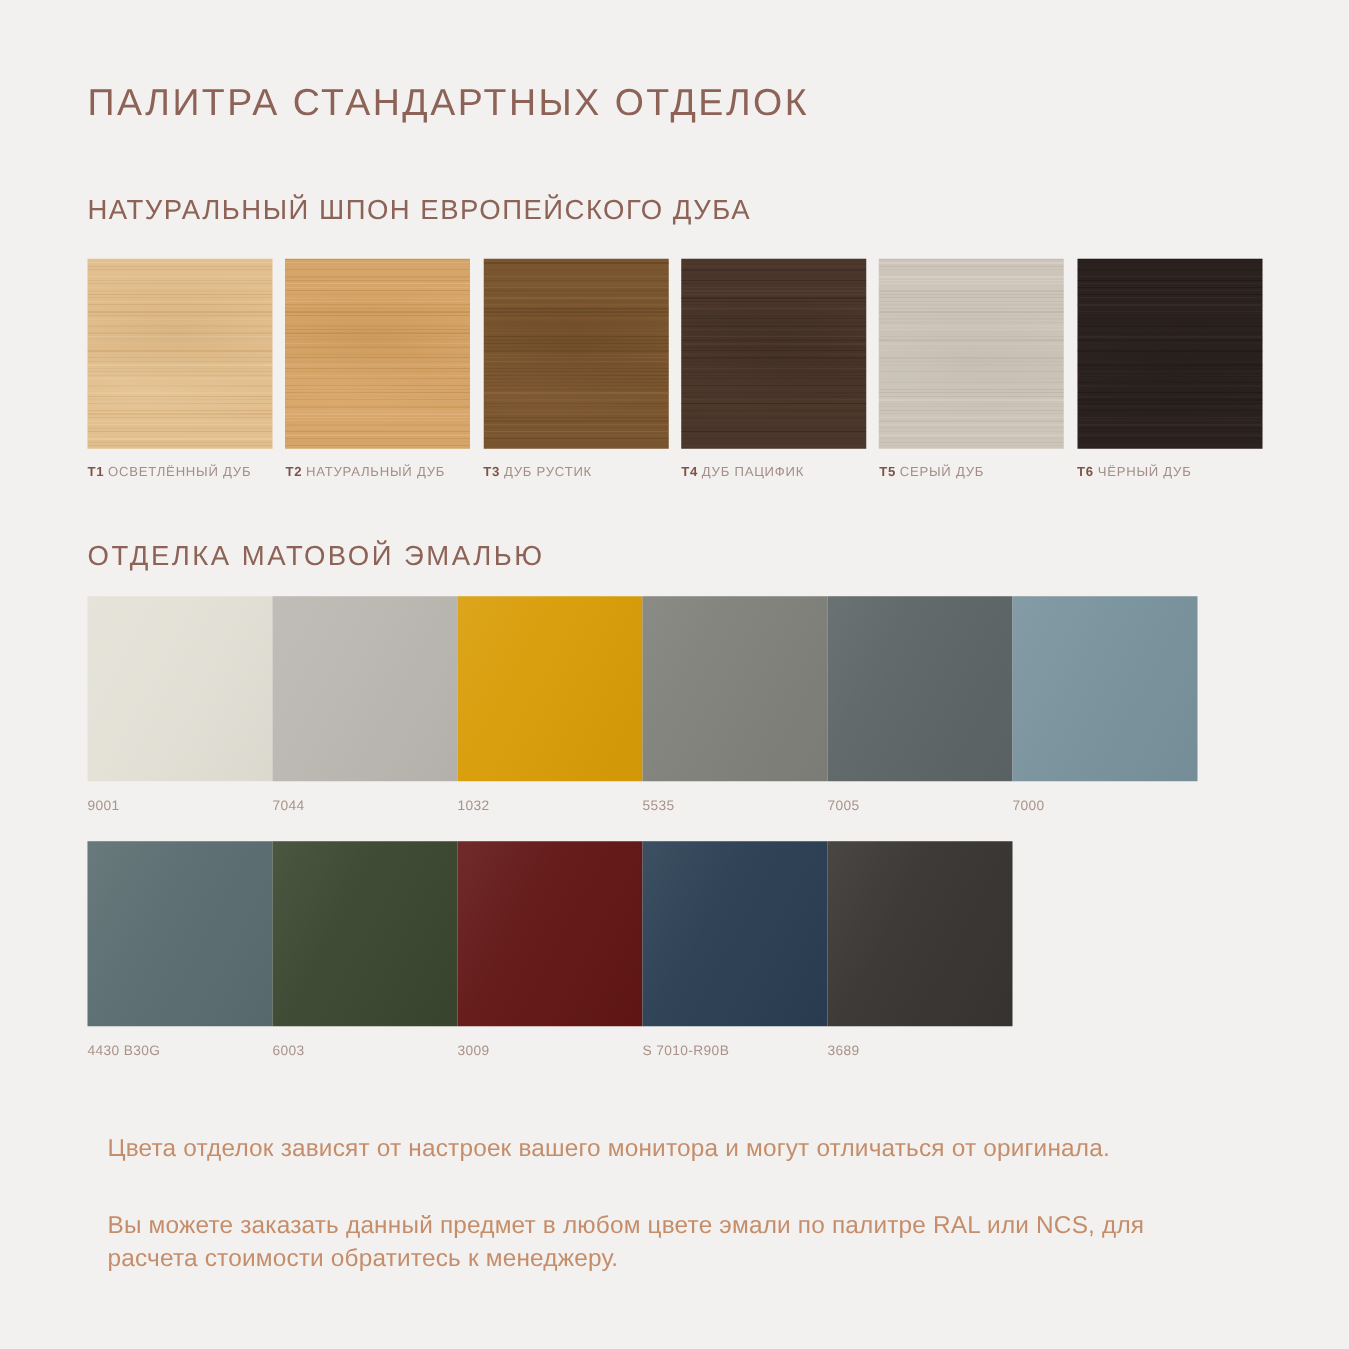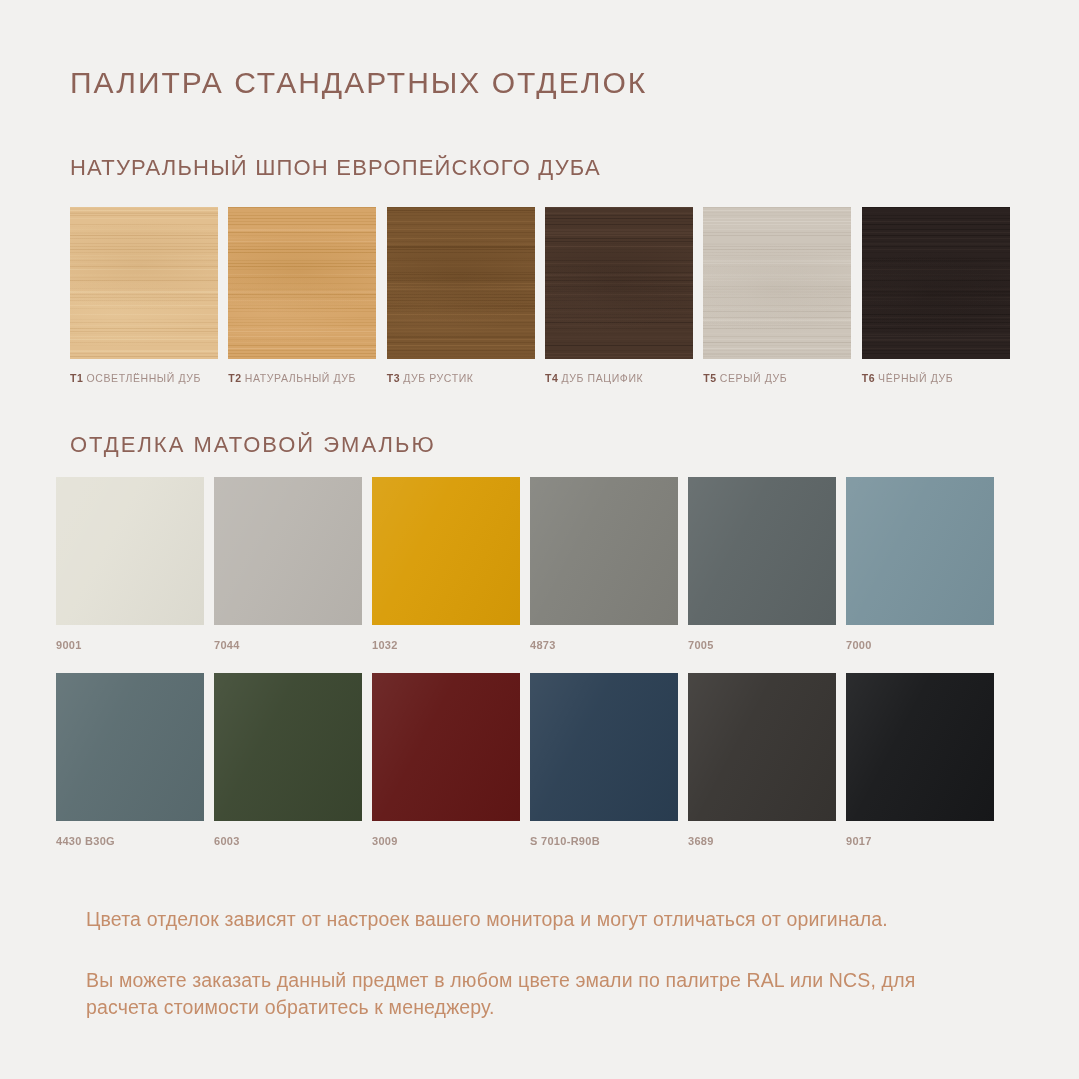--- a/index.html
+++ b/index.html
@@ -80,25 +80,23 @@
   }
   .veneer-label .code {
     font-weight: bold;
     color: #7d5449;
     margin-right: 3px;
   }
 
   
   .enamel-row {
     position: absolute;
-    left: 56px;
+    left: 70px;
     width: 940px;
     display: flex;
-    gap: 10px;
-    font-weight: bold;
   }
   .enamel-row.r1 { top: 477px; }
   .enamel-row.r2 { top: 673px; }
   .enamel-cell { width: 148px; }
   .enamel-chip {
     width: 148px;
     height: 148px;
     position: relative;
     overflow: hidden;
   }
@@ -203,21 +201,21 @@
       <div class="enamel-cell">
         <div class="enamel-chip" style="background: rgb(217, 156, 6);">
           <div class="sheen"></div>
         </div>
         <div class="enamel-label">1032</div>
       </div>
       <div class="enamel-cell">
         <div class="enamel-chip" style="background: rgb(128, 128, 122);">
           <div class="sheen"></div>
         </div>
-        <div class="enamel-label">4873</div>
+        <div class="enamel-label">5535</div>
       </div>
       <div class="enamel-cell">
         <div class="enamel-chip" style="background: rgb(92, 100, 101);">
           <div class="sheen"></div>
         </div>
         <div class="enamel-label">7005</div>
       </div>
       <div class="enamel-cell">
         <div class="enamel-chip" style="background: rgb(120, 146, 156);">
           <div class="sheen"></div>
@@ -248,26 +246,20 @@
         <div class="enamel-chip" style="background: rgb(42, 62, 82);">
           <div class="sheen"></div>
         </div>
         <div class="enamel-label">S 7010-R90B</div>
       </div>
       <div class="enamel-cell">
         <div class="enamel-chip" style="background: rgb(55, 52, 49);">
           <div class="sheen"></div>
         </div>
         <div class="enamel-label">3689</div>
-      </div>
-      <div class="enamel-cell">
-        <div class="enamel-chip" style="background: rgb(23, 24, 26);">
-          <div class="sheen"></div>
-        </div>
-        <div class="enamel-label">9017</div>
       </div>
     </div>
 
   <div class="notes">
     <p class="note first">Цвета отделок зависят от настроек вашего монитора и могут отличаться от оригинала.</p>
     <p class="note second">Вы можете заказать данный предмет в любом цвете эмали по палитре RAL или NCS, для расчета стоимости обратитесь к менеджеру.</p>
   </div>
 
 </div>
 

